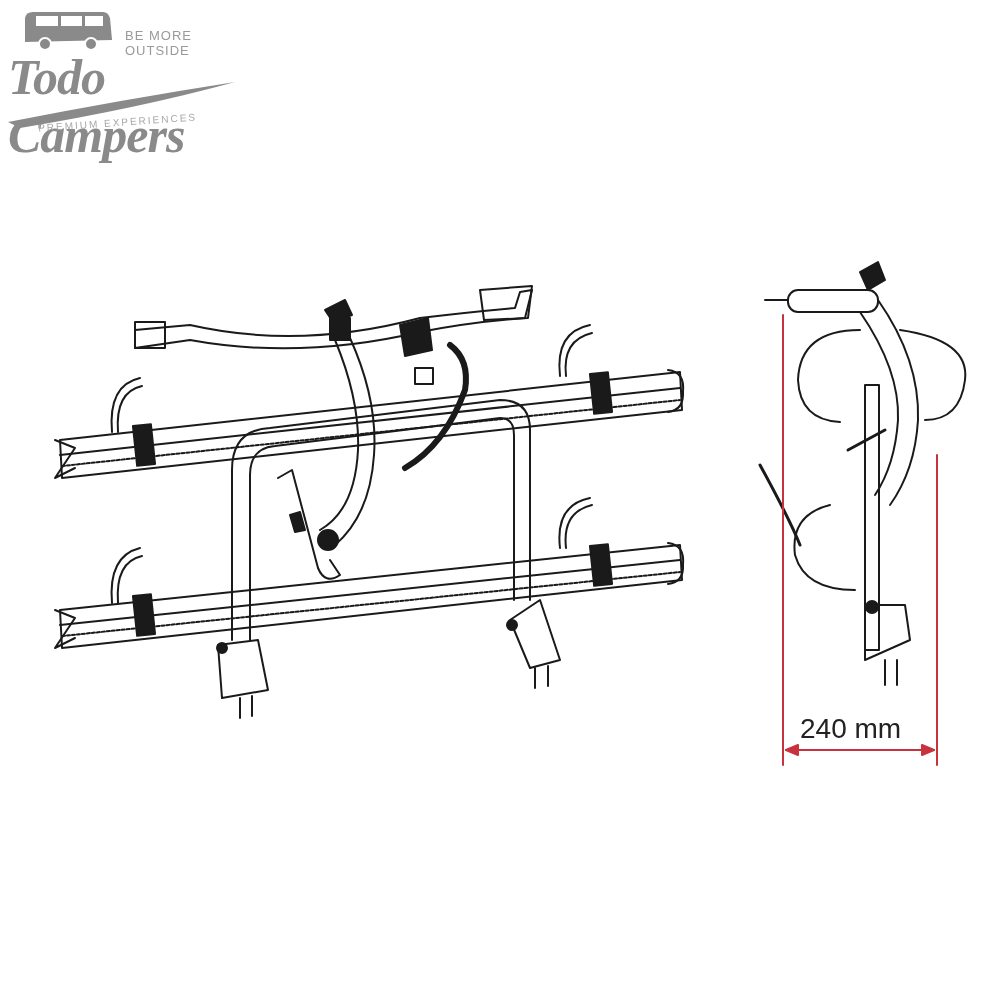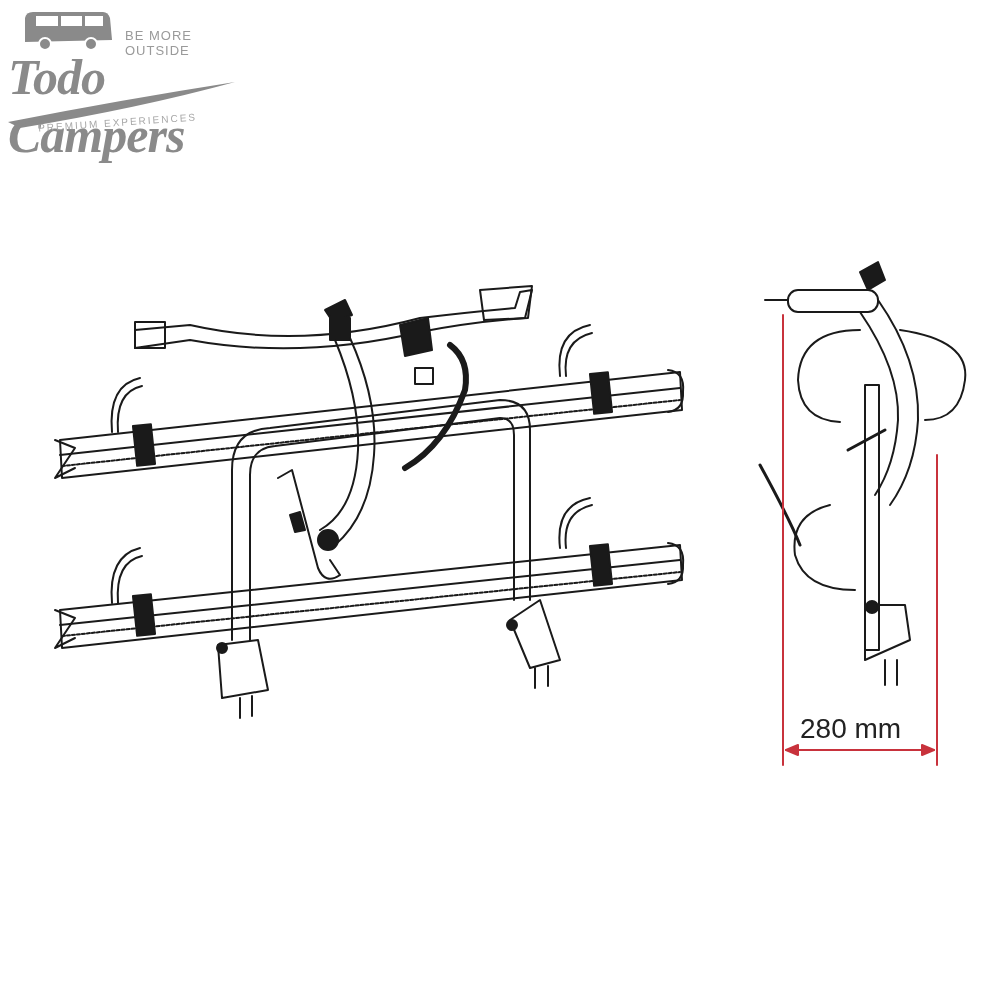--- a/index.html
+++ b/index.html
@@ -109,13 +109,13 @@
 
   <g stroke="#c8323c" stroke-width="2">
     <path d="M783 315 L783 765"></path>
     <path d="M937 455 L937 765"></path>
     <path d="M786 750 L934 750"></path>
     <path d="M786 750 L798 745 L798 755 Z" fill="#c8323c"></path>
     <path d="M934 750 L922 745 L922 755 Z" fill="#c8323c"></path>
   </g>
 </svg>
 
-<div class="dim-label">280 mm</div>
+<div class="dim-label">240 mm</div>
 
 </body></html>

